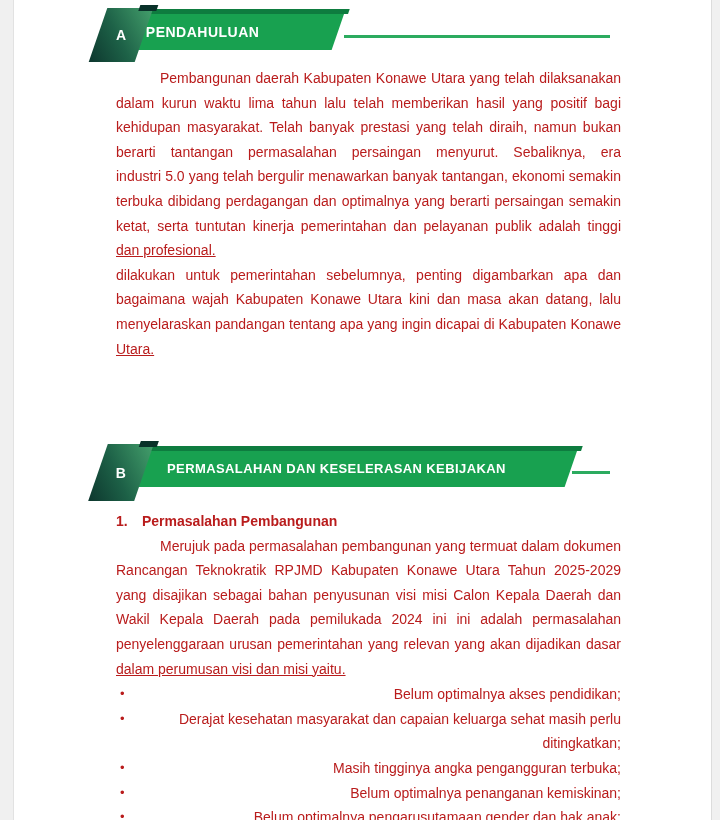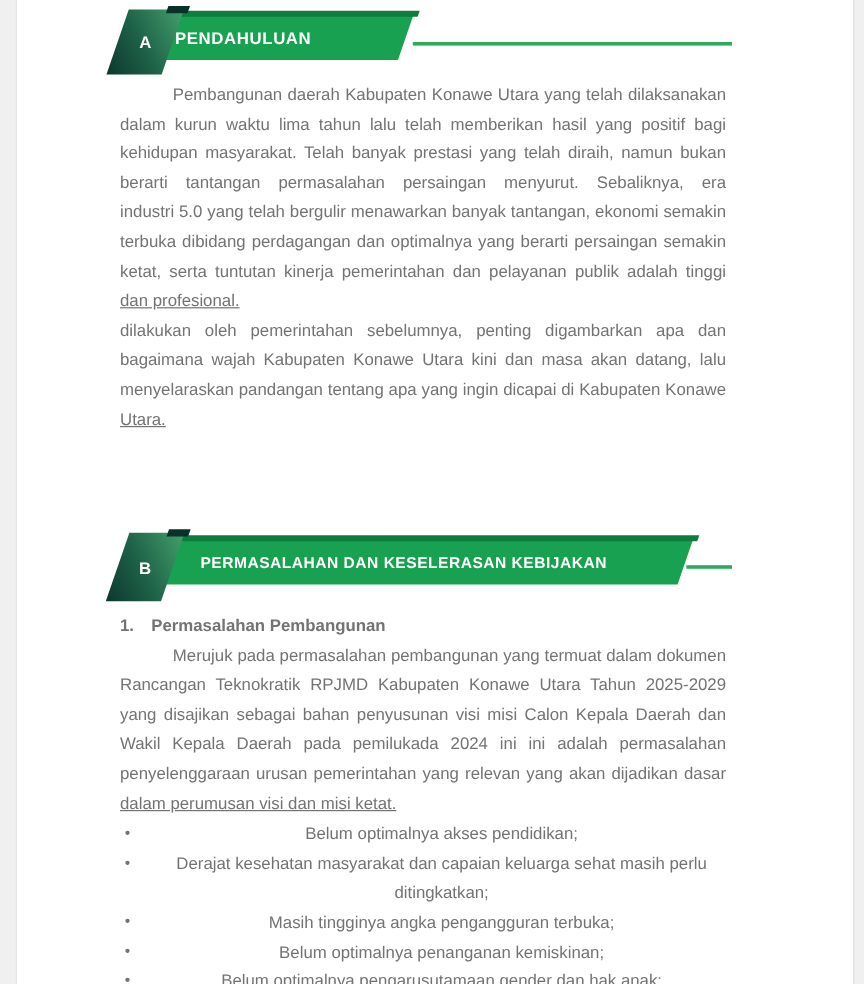--- a/index.html
+++ b/index.html
@@ -58,43 +58,43 @@
 
   
   .banner-b { top:437px; height:72px; }
   .banner-b .bar   { left:131px; top:13px; width:440px; }
   .banner-b .bar-title { font-size:13px; letter-spacing:0.4px; padding-left:36px; }
   .banner-b .badge { left:98px; top:7px; height:57px; }
   .banner-b .rule  { left:572px; top:34px; width:38px; }
 
   
   .content {
-    position:absolute; left:100px; width:505px;
-    font-size:14px; line-height:24.6px; color:#737373;
+    position:absolute; left:116px; width:505px;
+    font-size:14px; line-height:24.6px; color:#b91c1c;
   }
   .content-intro { top:66px; }
   .content-sec1  { top:509px; }
 
   .tline {
     height:24.6px; overflow:hidden;
     text-align:justify;
     text-align-last:justify;
   }
   .tline::after { content:""; display:inline-block; width:100%; }
   .tline-last { text-align:left; text-align-last:left;text-decoration:underline; }
   .tline-last::after { content:none; }
   .tline-indent { text-indent:44px; }
 
   .subheading { display:flex; font-weight:bold; line-height:24.6px; }
   .subheading-num { width:26px; flex:0 0 26px; }
 
   .bullets { margin-top:1px; padding-left:4px; }
   .bullet { display:flex; line-height:24.6px; }
   .bullet .dot { width:16px; flex:0 0 16px; font-size:13px; }
-  .bullet .btxt { flex:1; text-align:center;margin-left:11px; }
+  .bullet .btxt { flex:1; text-align:right;margin-left:11px; }
 </style>
 </head>
 <body>
 
 <div class="viewport">
   <div class="page"></div>
 
   <div class="banner banner-a">
     <div class="rule"></div>
     <div class="bar">
@@ -110,21 +110,21 @@
         <div class="tline tline-indent">Pembangunan daerah Kabupaten Konawe Utara yang telah dilaksanakan</div>
         <div class="tline">dalam kurun waktu lima tahun lalu telah memberikan hasil yang positif bagi</div>
         <div class="tline">kehidupan masyarakat. Telah banyak prestasi yang telah diraih, namun bukan</div>
         <div class="tline">berarti tantangan permasalahan persaingan menyurut. Sebaliknya, era</div>
         <div class="tline">industri 5.0 yang telah bergulir menawarkan banyak tantangan, ekonomi semakin</div>
         <div class="tline">terbuka dibidang perdagangan dan optimalnya yang berarti persaingan semakin</div>
         <div class="tline">ketat, serta tuntutan kinerja pemerintahan dan pelayanan publik adalah tinggi</div>
         <div class="tline tline-last">dan profesional.</div>
       </div>
     <div class="para">
-        <div class="tline">dilakukan oleh pemerintahan sebelumnya, penting digambarkan apa dan</div>
+        <div class="tline">dilakukan untuk pemerintahan sebelumnya, penting digambarkan apa dan</div>
         <div class="tline">bagaimana wajah Kabupaten Konawe Utara kini dan masa akan datang, lalu</div>
         <div class="tline">menyelaraskan pandangan tentang apa yang ingin dicapai di Kabupaten Konawe</div>
         <div class="tline tline-last">Utara.</div>
       </div>
   </div>
 
   <div class="banner banner-b">
     <div class="rule"></div>
     <div class="bar">
       <span class="bar-title">PERMASALAHAN DAN KESELERASAN KEBIJAKAN</span>
@@ -138,21 +138,21 @@
     <div class="subheading">
       <span class="subheading-num">1.</span>
       <span class="subheading-text">Permasalahan Pembangunan</span>
     </div>
     <div class="para">
         <div class="tline tline-indent">Merujuk pada permasalahan pembangunan yang termuat dalam dokumen</div>
         <div class="tline">Rancangan Teknokratik RPJMD Kabupaten Konawe Utara Tahun 2025-2029</div>
         <div class="tline">yang disajikan sebagai bahan penyusunan visi misi Calon Kepala Daerah dan</div>
         <div class="tline">Wakil Kepala Daerah pada pemilukada 2024 ini ini adalah permasalahan</div>
         <div class="tline">penyelenggaraan urusan pemerintahan yang relevan yang akan dijadikan dasar</div>
-        <div class="tline tline-last">dalam perumusan visi dan misi ketat.</div>
+        <div class="tline tline-last">dalam perumusan visi dan misi yaitu.</div>
       </div>
     <div class="bullets">
         <div class="bullet">
           <span class="dot">•</span>
           <div class="btxt">Belum optimalnya akses pendidikan;</div>
         </div>
         <div class="bullet">
           <span class="dot">•</span>
           <div class="btxt">Derajat kesehatan masyarakat dan capaian keluarga sehat masih perlu<br>ditingkatkan;</div>
         </div>

